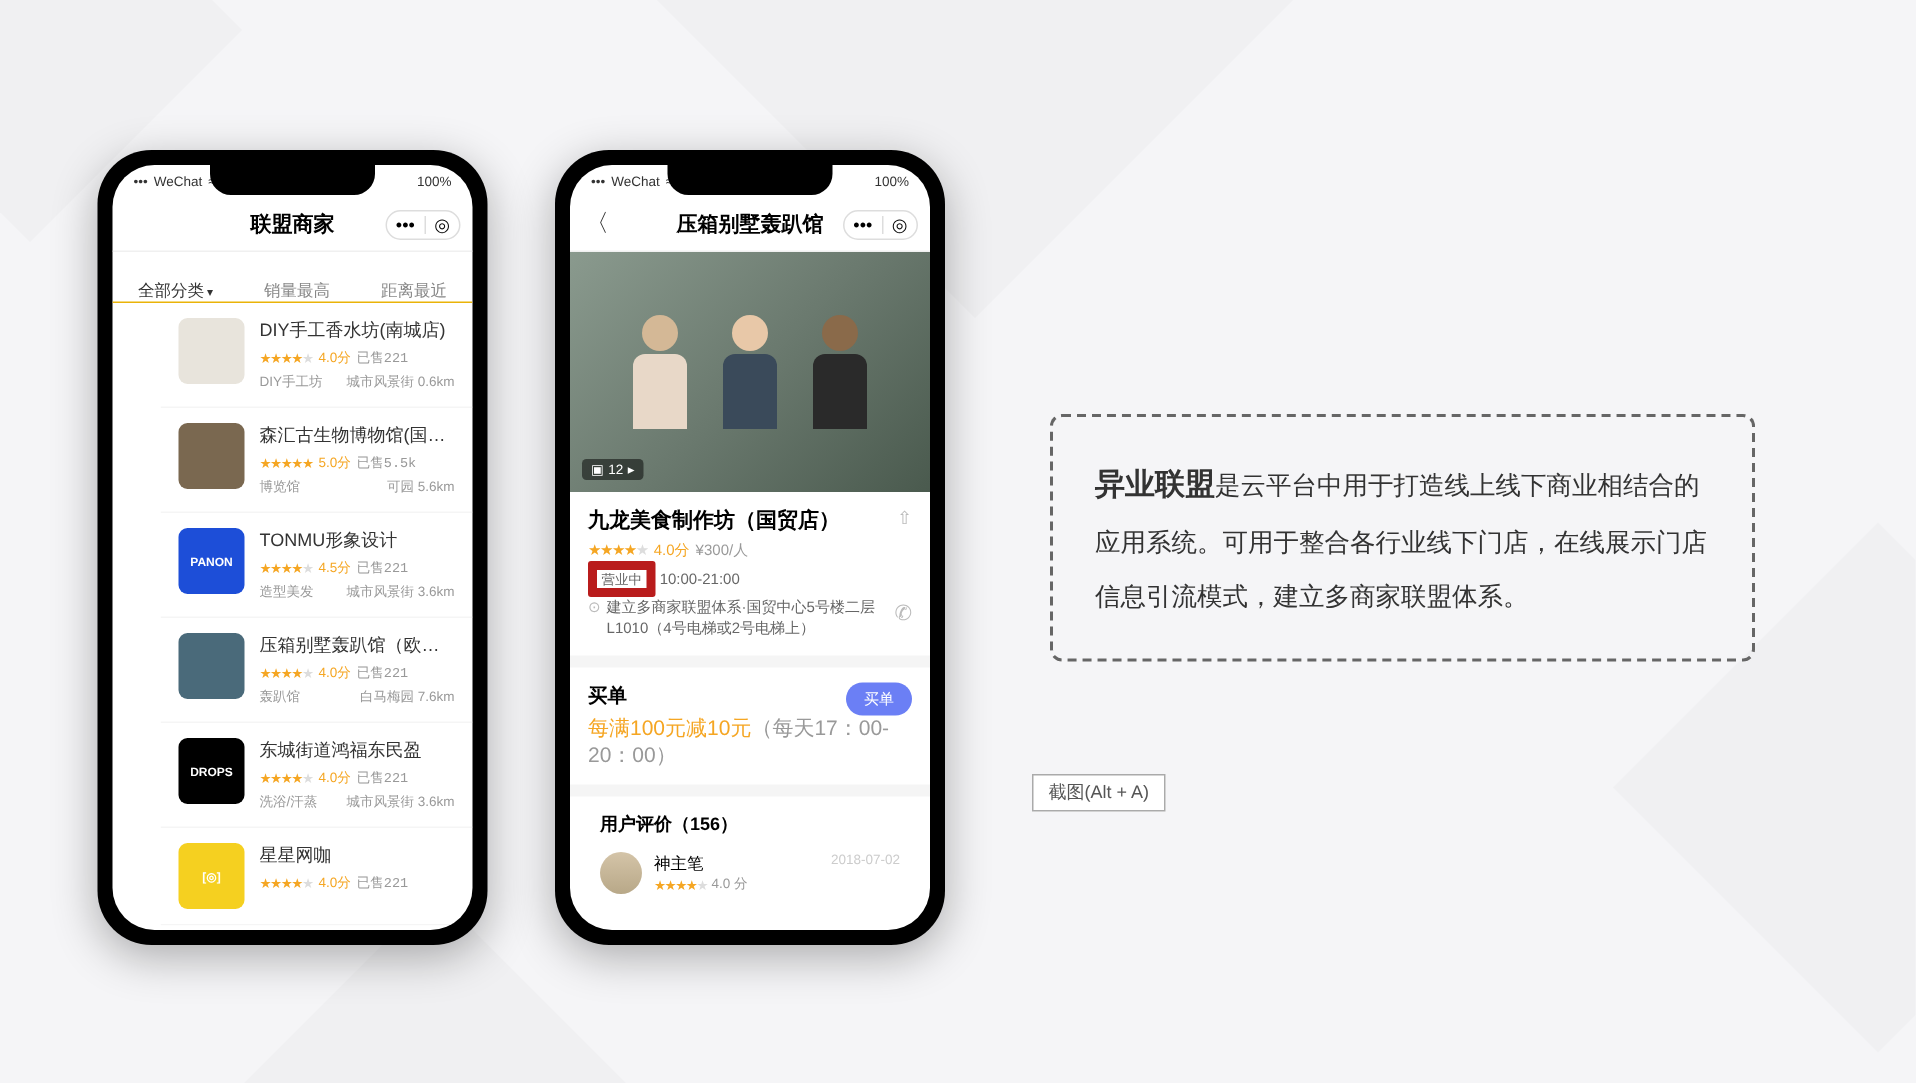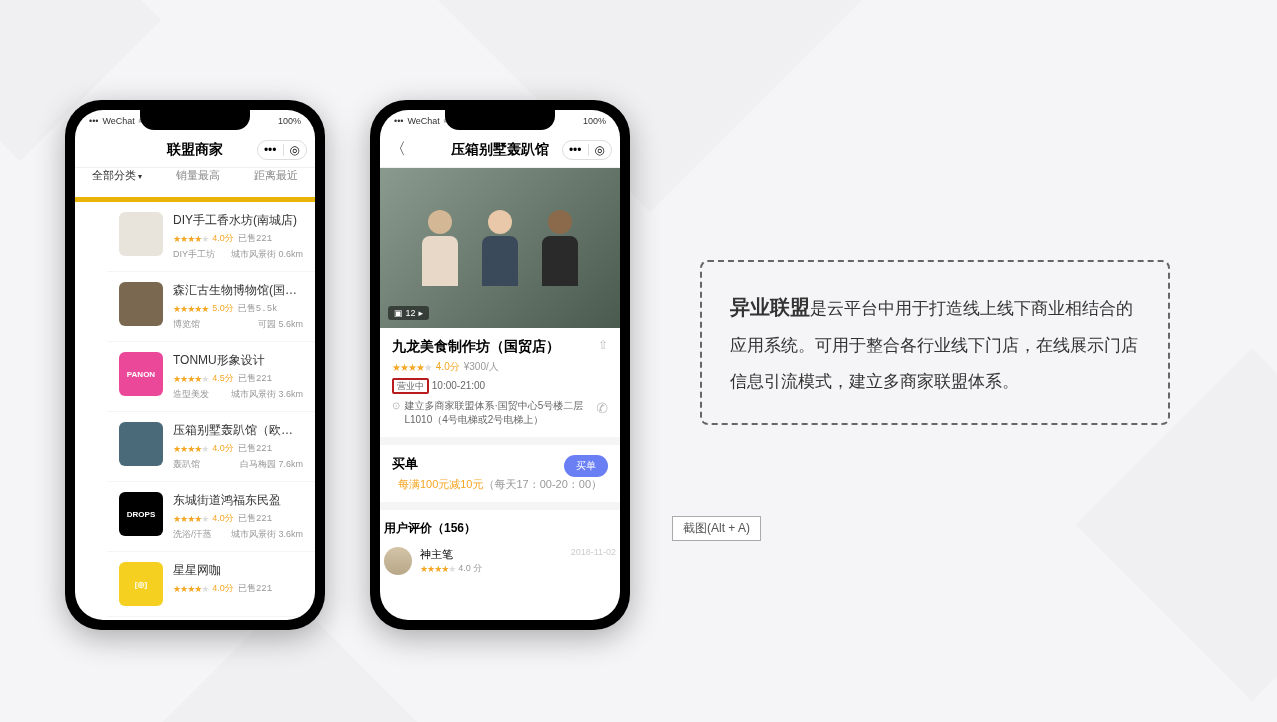--- a/index.html
+++ b/index.html
@@ -68,25 +68,25 @@
   border: 1px solid #ddd;
   border-radius: 14px;
   padding: 2px 6px;
   gap: 6px;
   font-size: 12px;
 }
 .nav-bar .actions .sep { width: 1px; height: 12px; background: #ddd; }
 .filter-bar {
   height: 34px;
   display: flex;
-  align-items: flex-start;
+  align-items: flex-end;
   justify-content: space-around;
   font-size: 11px;
   color: #888;
-  border-bottom: 5px solid #eab308;
+  border-bottom: 1px solid #eab308;
 }
 .filter-bar .item.active { color: #333; }
 .filter-bar .chev { font-size: 8px; margin-left: 2px; }
 .list { overflow: hidden; margin-left: 32px; }
 .list-item {
   display: flex;
   padding: 10px 12px;
   border-bottom: 1px solid #f5f5f5;
   gap: 10px;
 }
@@ -120,53 +120,53 @@
 .shop-name { font-size: 14px; font-weight: 600; }
 .shop-meta { font-size: 10px; color: #999; display: flex; align-items: center; gap: 4px; margin-top: 4px; }
 .shop-hours { font-size: 10px; color: #666; margin-top: 6px; }
 .shop-addr { font-size: 10px; color: #666; margin-top: 6px; display: flex; gap: 4px; line-height: 1.4; }
 .shop-addr .loc-icon { color: #bbb; flex-shrink: 0; }
 .phone-icon { position: absolute; right: 12px; color: #bbb; font-size: 14px; }
 .share-icon { position: absolute; right: 12px; top: 10px; color: #bbb; font-size: 12px; }
 .section-divider { height: 8px; background: #f5f5f5; }
 .buy-section { padding: 10px 12px; position: relative; }
 .buy-title { font-size: 13px; font-weight: 600; }
-.buy-promo { font-size: 11px; margin-top: 4px; text-align: center; }
+.buy-promo { font-size: 14px; margin-top: 4px; }
 .buy-promo .orange { color: #f5a623; }
 .buy-promo .gray { color: #999; }
 .buy-btn {
   position: absolute; right: 12px; top: 10px;
   background: #6b7ff5; color: #fff;
   font-size: 10px; padding: 4px 12px;
   border-radius: 12px;
 }
-.review-section { padding: 10px 4px; }
+.review-section { padding: 10px 20px; }
 .review-title { font-size: 12px; font-weight: 600; }
 .review-item { display: flex; gap: 8px; margin-top: 10px; }
 .review-item .avatar { width: 28px; height: 28px; border-radius: 50%; background: linear-gradient(#d4c4a8, #b8a888); }
 .review-item .review-info { flex: 1; }
 .review-item .reviewer { font-size: 11px; }
 .review-item .review-rating { font-size: 9px; display: flex; align-items: center; gap: 3px; }
 .review-item .date { font-size: 9px; color: #ccc; }
 
 .desc-box {
   position: absolute;
-  left: 700px; top: 260px;
+  left: 700px; top: 276px;
   width: 470px;
   border: 2px dashed #666;
   border-radius: 8px;
   padding: 24px 28px;
   font-size: 17px;
   line-height: 2.1;
   color: #333;
 }
 .desc-box .bold { font-weight: 700; font-size: 20px; }
 .shortcut-box {
   position: absolute;
-  left: 672px; top: 516px;
+  left: 688px; top: 516px;
   border: 1px solid #aaa;
   padding: 3px 10px;
   font-size: 12px;
   color: #555;
   background: #fff;
 }
 </style>
 </head>
 <body>
 
@@ -224,21 +224,21 @@
         <span class="score">5.0分</span>
         <span class="sold">已售5.5k</span>
       </div>
       <div class="tag-row">
         <span>博览馆</span>
               <span>可园 5.6km</span>
       </div>
     </div>
         </div>
         <div class="list-item">
-    <div class="thumb" style="background:#ec4899">PANON</div>
+    <div class="thumb" style="background:#1d4ed8">PANON</div>
     <div class="info">
       <div class="name">TONMU形象设计</div>
       <div class="rating-row">
         <span class="stars">★★★★<span class="gray">★</span></span>
         <span class="score">4.5分</span>
         <span class="sold">已售221</span>
       </div>
       <div class="tag-row">
         <span>造型美发</span>
               <span>城市风景街 3.6km</span>
@@ -337,21 +337,21 @@
     </div>
     <div class="shop-detail" style="position:relative">
       <span class="share-icon">⇧</span>
       <div class="shop-name">九龙美食制作坊（国贸店）</div>
       <div class="shop-meta">
         <span class="stars">★★★★<span class="gray">★</span></span>
         <span class="score">4.0分</span>
         <span>¥300/人</span>
       </div>
       <div class="shop-hours">
-        <span style="border:2px solid #b91c1c;padding:1px 3px;border-radius:2px;font-size:9px">营业中</span>
+        <span style="border:6px solid #b91c1c;padding:1px 3px;border-radius:2px;font-size:9px">营业中</span>
         <span>10:00-21:00</span>
       </div>
       <div class="shop-addr">
         <span class="loc-icon">⊙</span>
         <span>建立多商家联盟体系·国贸中心5号楼二层L1010（4号电梯或2号电梯上）</span>
         <span class="phone-icon">✆</span>
       </div>
     </div>
     <div class="section-divider"></div>
     <div class="buy-section">
@@ -366,21 +366,21 @@
       <div class="review-title">用户评价（156）</div>
       <div class="review-item">
         <div class="avatar"></div>
         <div class="review-info">
           <div class="reviewer">神主笔</div>
           <div class="review-rating">
             <span class="stars">★★★★<span class="gray">★</span></span>
             <span style="color:#999">4.0 分</span>
           </div>
         </div>
-        <div class="date">2018-11-02</div>
+        <div class="date">2018-07-02</div>
       </div>
     </div>
   </div>
 </div>
 
 <div class="desc-box">
   <span class="bold">异业联盟</span><span>是云平台中用于打造线上线下商业相结合的应用系统。可用于整合各行业线下门店，在线展示门店信息引流模式，建立多商家联盟体系。</span>
 </div>
 
 <div class="shortcut-box">截图(Alt + A)</div>

